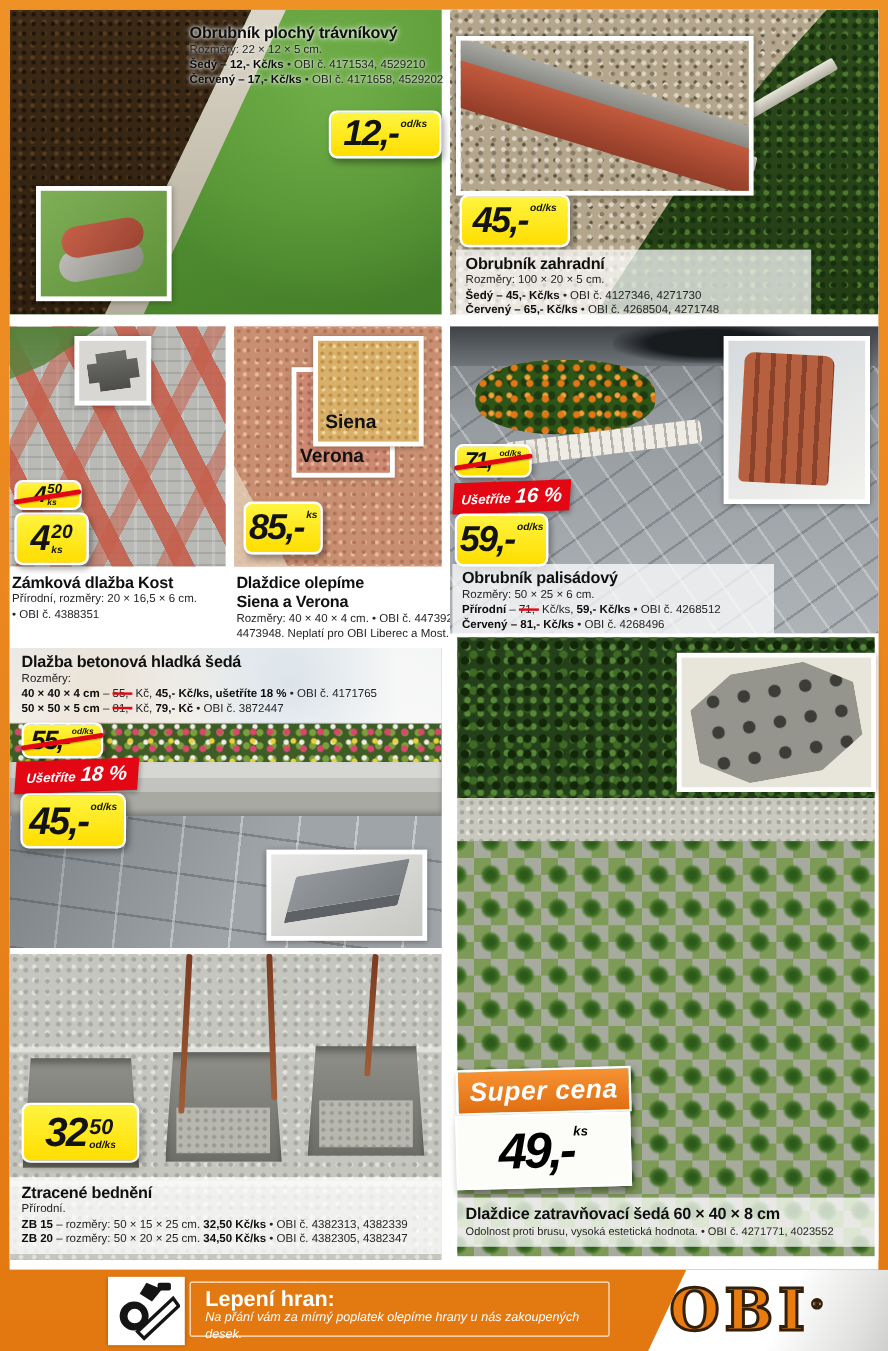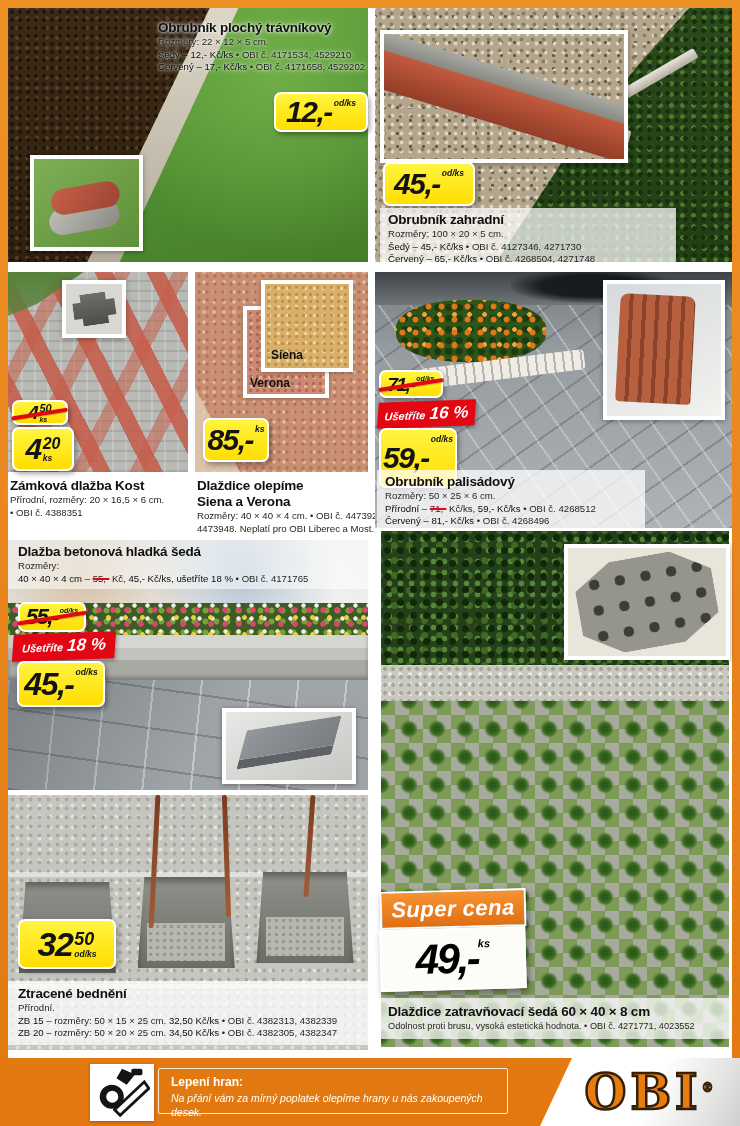--- a/index.html
+++ b/index.html
@@ -11,21 +11,21 @@
   }
   #canvas { position:absolute; left:8px; top:8px; width:724px; height:1050px; background:#fff; }
   .abs { position:absolute; }
   .photo { position:absolute; overflow:hidden; }
 
   
   .tblock { position:absolute; background:rgba(255,255,255,.74); padding:4px 8px; }
   .tblock.nobg { background:transparent; text-shadow:0 0 3px rgba(255,255,255,.95),0 0 6px rgba(255,255,255,.8); }
   .ptitle { font-size:13.5px; font-weight:700; color:#101010; line-height:16px; letter-spacing:-.2px; }
   .pline  { font-size:9.6px; color:#262626; line-height:12.5px; white-space:nowrap; }
-  .pline .b { font-weight:400; color:#0d0d0d;text-align:right; }
+  .pline .b { font-weight:700; color:#0d0d0d;text-align:right; }
   .struck { text-decoration:line-through; text-decoration-color:#e30613; text-decoration-thickness:2px; }
 
   
   .tag { position:absolute; background:linear-gradient(#fff440,#ffde00);
          border:2px solid #fff; border-radius:7px; box-shadow:2px 3px 5px rgba(0,0,0,.35);
          display:flex; align-items:center; justify-content:center; color:#131313; }
   .num { font-weight:800; font-style:italic; letter-spacing:-1.5px; line-height:1; }
   .num-main { font-size:30px; }
   .unit { font-size:8.5px; font-weight:700; font-style:italic; line-height:1; }
   .unit.top { align-self:flex-start; margin:5px 0 0 2px; }
@@ -103,21 +103,21 @@
       clip-path:polygon(0 58%,26% 100%,0 100%); }
   .swatch { position:absolute; border:4px solid #fff; box-shadow:0 1px 4px rgba(0,0,0,.3); }
   .sw-verona { background-color:#cb8872;
       background-image:radial-gradient(#b06a52 1.3px, transparent 1.9px),
                        radial-gradient(#e8b49a 1.3px, transparent 1.9px);
       background-size:7px 7px,9px 9px; }
   .sw-siena { background-color:#d8b06a;
       background-image:radial-gradient(#bf9048 1.3px, transparent 1.9px),
                        radial-gradient(#eed7a0 1.3px, transparent 1.9px);
       background-size:7px 7px,9px 9px; }
-  .swlabel { position:absolute; font-size:12px; font-weight:700; color:#111; }
+  .swlabel { position:absolute; font-size:16px; font-weight:700; color:#111; }
 
   .ph-pali { background:linear-gradient(180deg,#777c80 0%,#969ba0 30%,#adb3b7 100%); }
   .pali-tex { position:absolute; inset:0;
       background-image:repeating-linear-gradient(55deg, rgba(255,255,255,.28) 0 2px, transparent 2px 26px),
                        repeating-linear-gradient(-35deg, rgba(55,60,66,.28) 0 2px, transparent 2px 26px); }
   .pali-top { position:absolute; left:0; top:0; width:100%; height:13%;
       background:linear-gradient(#3f4347,#70757a); }
   .pali-car { position:absolute; left:38%; top:0; width:45%; height:12%;
       background:radial-gradient(ellipse at 50% 45%, #191c1f 0 45%, transparent 75%); }
   .pali-flowers { position:absolute; left:6%; top:11%; width:42%; height:24%; border-radius:45%;
@@ -205,26 +205,26 @@
   .kostblock { position:absolute; left:12%; top:18%; width:76%; height:64%; transform:rotate(-8deg);
       background:linear-gradient(#6e6e6a,#4c4c48);
       clip-path:polygon(0 25%,20% 25%,20% 0,80% 0,80% 25%,100% 25%,100% 75%,80% 75%,80% 100%,20% 100%,20% 75%,0 75%); }
 
   
   #footer { position:absolute; left:0; top:1058px; width:740px; height:68px; }
   .fimg { position:absolute; left:90px; top:6px; width:64px; height:57px; background:#fff;
           box-shadow:0 1px 3px rgba(0,0,0,.3); display:flex; align-items:center; justify-content:center; }
   .fbox { position:absolute; left:158px; top:10px; width:350px; height:46px;
           border:1px solid rgba(255,255,255,.85); border-radius:2px; padding:4px 12px; color:#fff; }
-  .fbox .ft { font-size:12px; font-weight:700; line-height:18px; }
+  .fbox .ft { font-size:18px; font-weight:700; line-height:18px; }
   .fbox .fs { font-size:10.5px; line-height:14px;font-style:italic; }
   .logocard { position:absolute; right:0; top:0; width:200px; height:68px;
       background:linear-gradient(115deg,#ffffff 0 55%,#e2e2e0 85%,#cfcfcd 100%);
       clip-path:polygon(16% 0,100% 0,100% 100%,0 100%);
-      display:flex; align-items:center; justify-content:center; }
+      display:flex; align-items:center; justify-content:flex-start; }
   .obilogo { font-family:"DejaVu Serif", serif; font-weight:bold; font-size:48px; color:#e87c10;
       letter-spacing:4px; -webkit-text-stroke:2.5px #33200a; padding-left:18px; line-height:1; }
   .obilogo .reg { font-size:12px; -webkit-text-stroke:1px #33200a; vertical-align:super; letter-spacing:0; }
 </style>
 </head>
 <body>
 
 <div id="page">
   <div id="canvas">
 
@@ -343,21 +343,21 @@
       </div>
       <div class="tag old" style="left:4px;top:98px;width:64px;height:28px;">
         <span class="num">71,-</span>
         <span class="unit top" style="margin-top:3px;">od/ks</span>
         <div class="strikebar"></div>
       </div>
       <div class="save" style="left:3px;top:129px;width:97px;height:26px;">
         <span class="lbl">Ušetříte</span>
         <span class="val">16 %</span>
       </div>
-      <div class="tag" style="left:4px;top:156px;width:78px;height:60px;">
+      <div class="tag" style="left:4px;top:156px;width:78px;height:44px;">
         <span class="num num-main">59,-</span>
         <span class="unit top">od/ks</span>
       </div>
       <div class="tblock" style="left:2px;top:198px;width:268px;">
         <div class="ptitle">Obrubník palisádový</div>
         <div class="pline">Rozměry: 50 × 25 × 6 cm.</div>
         <div class="pline"><span class="b">Přírodní</span><span> – </span><span class="struck">71,-</span><span> Kč/ks, </span><span class="b">59,- Kč/ks</span><span> • OBI č. 4268512</span></div>
         <div class="pline"><span class="b">Červený – 81,- Kč/ks</span><span> • OBI č. 4268496</span></div>
       </div>
     </section>
@@ -366,20 +366,21 @@
       <div class="photo ph-terrace" style="left:0;top:0;width:360px;height:250px;">
         <div class="ter-sky"></div>
         <div class="ter-flowers"></div>
         <div class="ter-wall"></div>
         <div class="ter-slabs"></div>
       </div>
       <div class="tblock" style="left:0;top:0;width:360px;background:rgba(255,255,255,.55);padding:4px 10px;">
         <div class="ptitle">Dlažba betonová hladká šedá</div>
         <div class="pline">Rozměry:</div>
         <div class="pline"><span class="b">40 × 40 × 4 cm</span><span> – </span><span class="struck">55,-</span><span> Kč, </span><span class="b">45,- Kč/ks, ušetříte 18 %</span><span> • OBI č. 4171765</span></div>
+        <div class="pline"><span class="b">50 × 50 × 5 cm</span><span> – </span><span class="struck">81,-</span><span> Kč, </span><span class="b">79,- Kč</span><span> • OBI č. 3872447</span></div>
       </div>
       <div class="tag old" style="left:10px;top:62px;width:68px;height:30px;">
         <span class="num" style="font-size:22px;">55,-</span>
         <span class="unit top" style="margin-top:3px;">od/ks</span>
         <div class="strikebar"></div>
       </div>
       <div class="save" style="left:5px;top:93px;width:102px;height:27px;">
         <span class="lbl">Ušetříte</span>
         <span class="val">18 %</span>
       </div>

